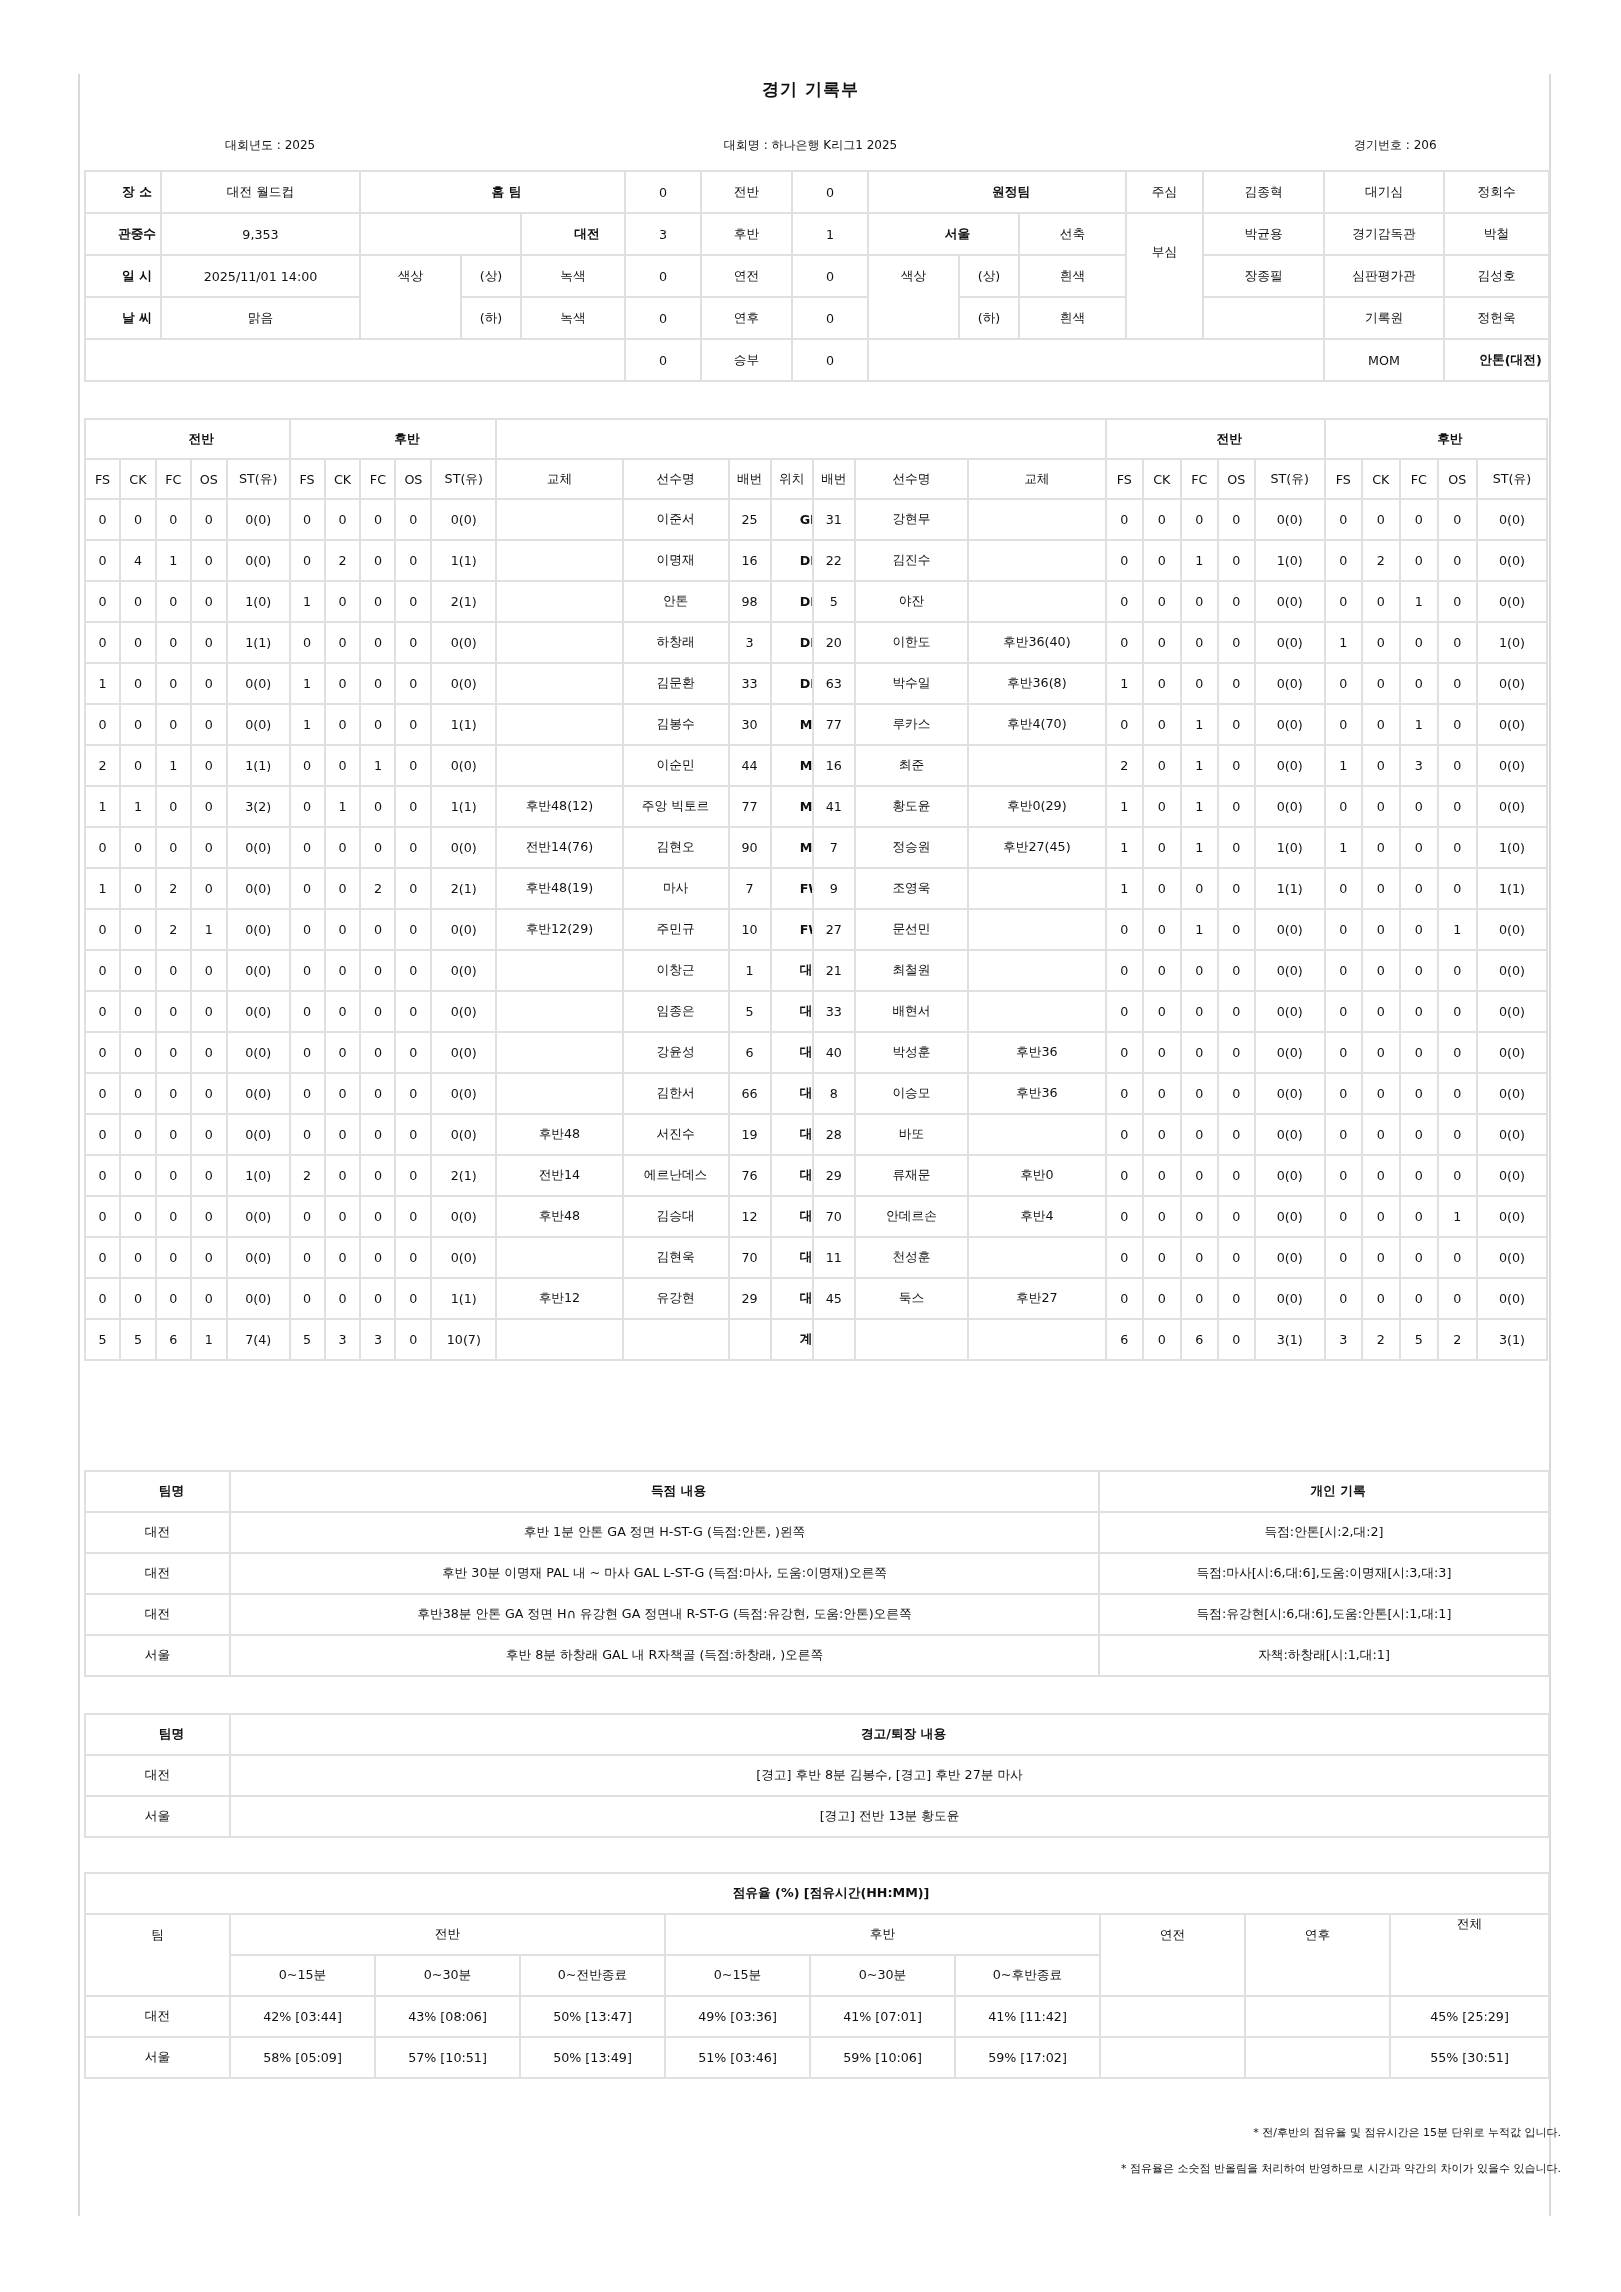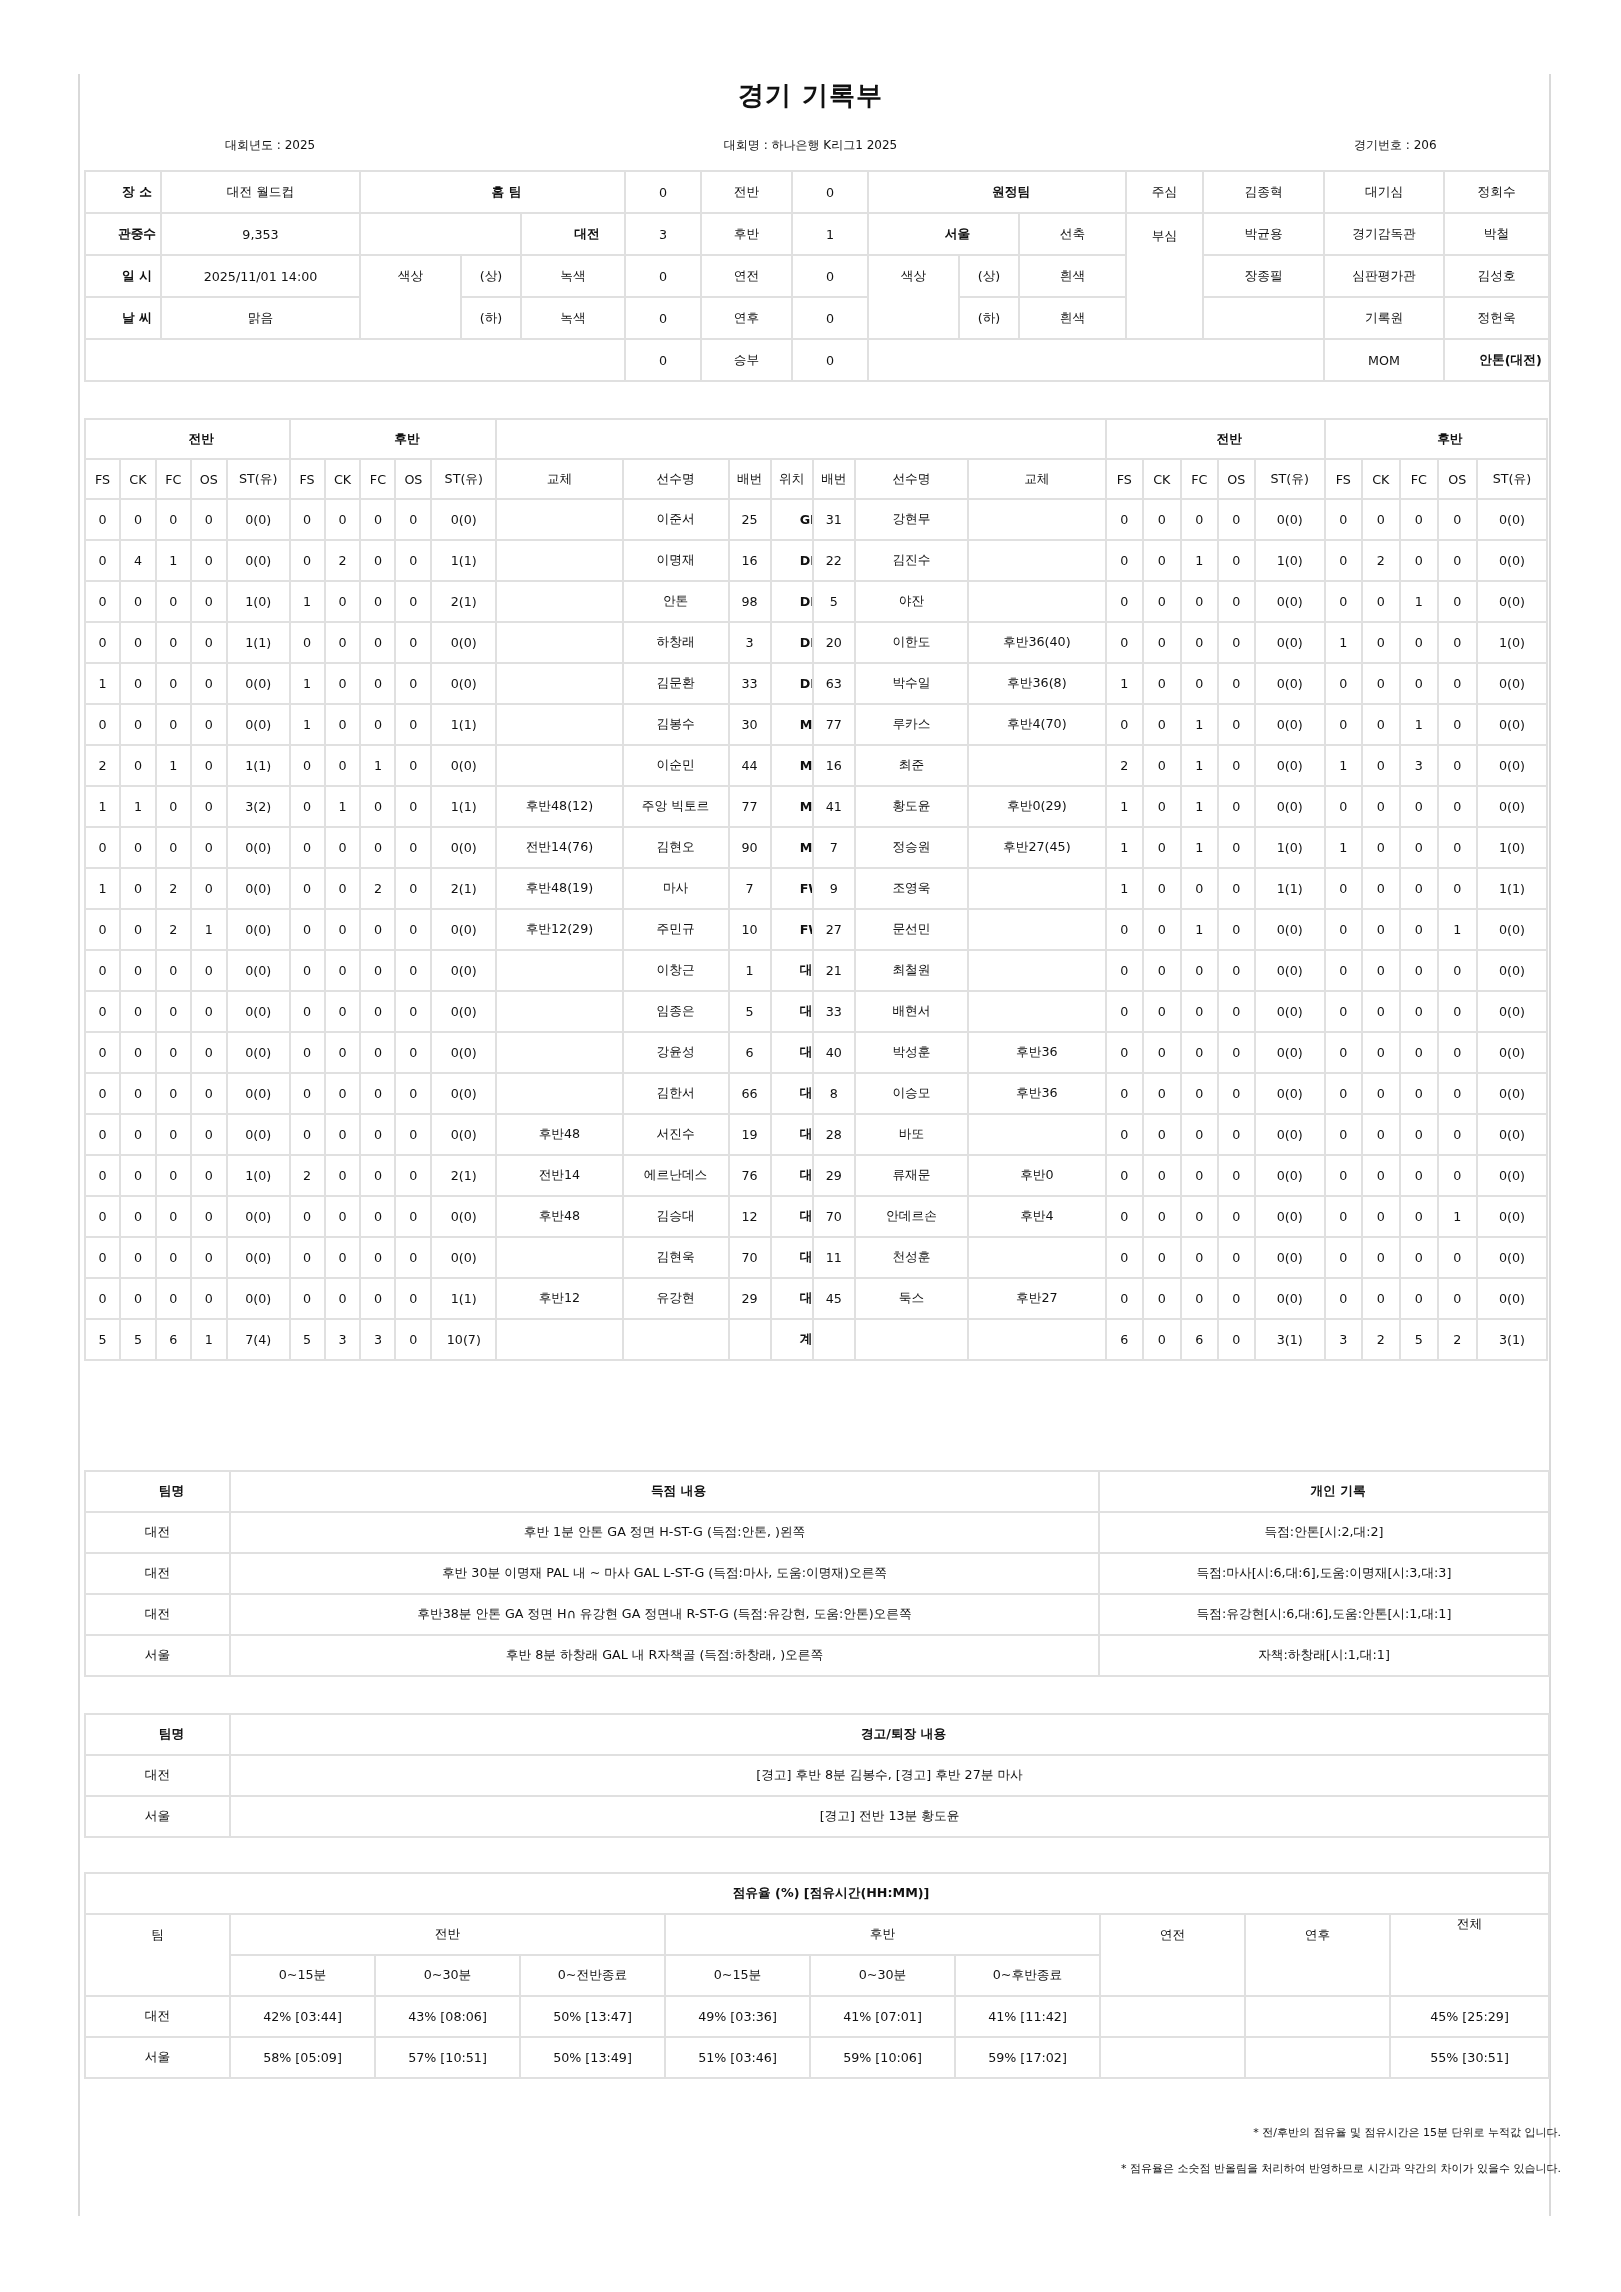--- a/index.html
+++ b/index.html
@@ -1,18 +1,18 @@
 <!DOCTYPE html>
 <html><head>
 <meta charset="utf-8">
 <style>
   html, body { margin: 0; padding: 0; background: #ffffff; }
   body { width: 1621px; height: 2293px; position: relative; font-family: "DejaVu Sans", "Liberation Sans", sans-serif; color: #111; font-size: 12.7px; }
   .frame { position: absolute; left: 78px; top: 74px; width: 1473px; height: 2142px; border-left: 2px solid #d9d9d9; border-right: 2px solid #d9d9d9; box-sizing: border-box; }
-  .title { position: absolute; left: 0; width: 1621px; top: 78px; text-align: center; font-size: 26px; font-weight: bold; letter-spacing: 1px; }
+  .title { position: absolute; left: 0; width: 1621px; top: 78px; text-align: center; font-size: 17px; font-weight: bold; letter-spacing: 1px; }
   .meta { position: absolute; top: 137px; font-size: 12px; }
   table { border-collapse: collapse; position: absolute; table-layout: fixed; }
   td, th { border: 2.9px solid #e0e0e0; text-align: center; vertical-align: middle; padding: 0; font-weight: normal; font-size: 12.7px; overflow: hidden; white-space: nowrap; }
   .b { font-weight: bold; padding-left: 28px; }
   .info td { height: 40px; }
   .players td { height: 39px; }
   .players .hdr td { height: 38px; }
   .goals td { height: 39px; }
   .cards td { height: 39px; }
   .poss td { height: 39px; }
@@ -63,21 +63,21 @@
   <tr>
     <td class="b">관중수</td>
     <td>9,353</td>
     <td colspan="2"></td>
     <td class="b">대전</td>
     <td>3</td>
     <td>후반</td>
     <td>1</td>
     <td colspan="2" class="b">서울</td>
     <td>선축</td>
-    <td rowspan="3" style="vertical-align:top;padding-top:14px">부심</td>
+    <td rowspan="3" style="vertical-align:top;padding-top:30px">부심</td>
     <td>박균용</td>
     <td>경기감독관</td>
     <td>박철</td>
   </tr>
   <tr>
     <td class="b">일 시</td>
     <td>2025/11/01  14:00</td>
     <td rowspan="2" style="vertical-align:top;padding-top:11.8px">색상</td>
     <td>(상)</td>
     <td>녹색</td>

